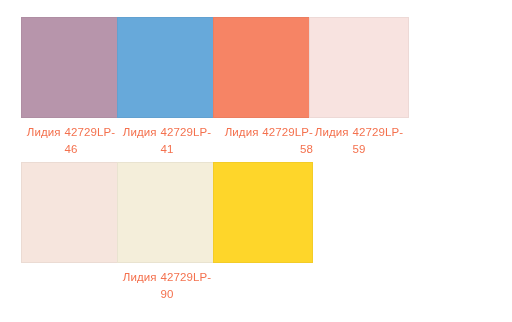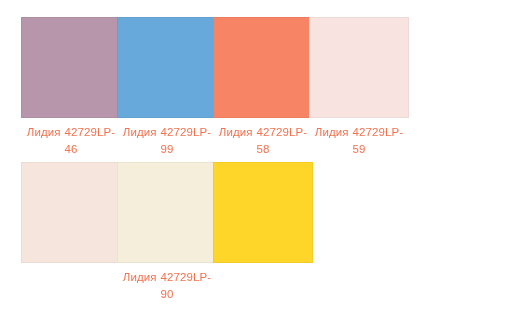--- a/index.html
+++ b/index.html
@@ -62,26 +62,26 @@
 <div class="catalog">
   <div class="swatch-grid">
 
     <a class="swatch-card" href="#">
       <span class="swatch-chip" style="background-color: rgb(183, 149, 171);"></span>
       <span class="swatch-label" style="color: rgb(244, 113, 78);">Лидия 42729LP-46</span>
     </a>
 
     <a class="swatch-card" href="#">
       <span class="swatch-chip" style="background-color: rgb(103, 169, 218);"></span>
-      <span class="swatch-label" style="color: rgb(244, 113, 78);">Лидия 42729LP-99</span>
+      <span class="swatch-label" style="color: rgb(244, 113, 78);">Лидия 42729LP-41</span>
     </a>
 
     <a class="swatch-card" href="#">
       <span class="swatch-chip" style="background-color: rgb(246, 132, 101);"></span>
-      <span class="swatch-label" style="color: rgb(244, 113, 78);">Лидия 42729LP-58</span>
+      <span class="swatch-label" style="color: rgb(244, 113, 78); text-align: right;">Лидия 42729LP-58</span>
     </a>
 
     <a class="swatch-card" href="#">
       <span class="swatch-chip" style="background-color: rgb(248, 227, 224);"></span>
       <span class="swatch-label" style="color: rgb(244, 113, 78);">Лидия 42729LP-59</span>
     </a>
 
     <a class="swatch-card" href="#">
       <span class="swatch-chip" style="background-color: rgb(246, 229, 221);"></span>
     </a>

